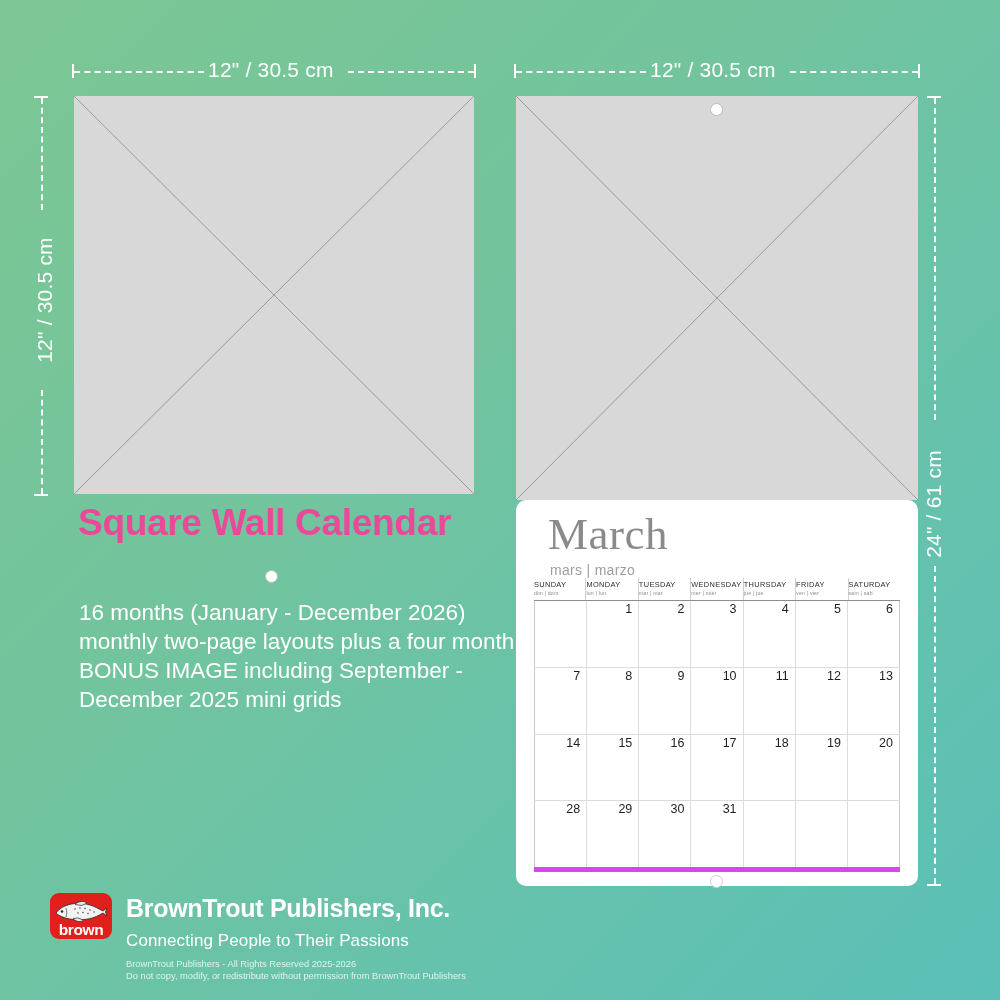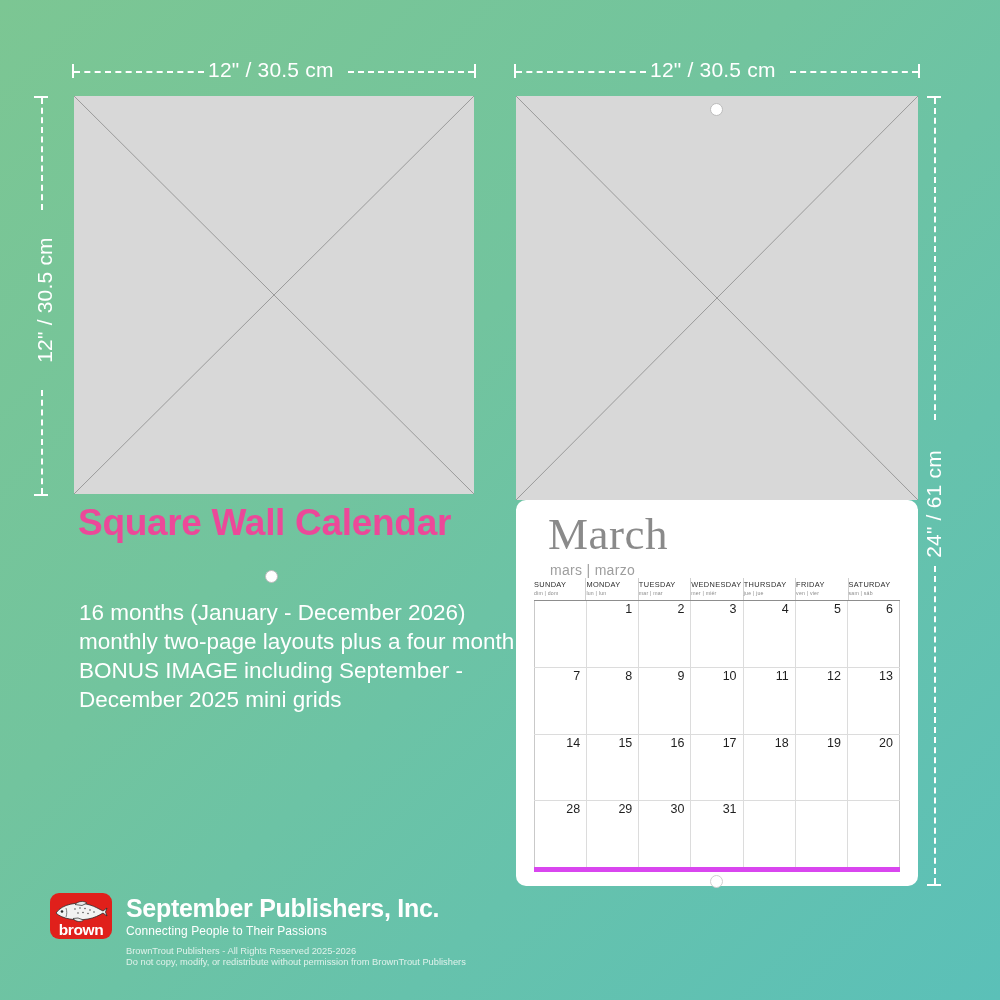--- a/index.html
+++ b/index.html
@@ -223,23 +223,23 @@
   .brand-text { margin-left: 14px; padding-top: 2px; }
   .brand-name {
     color: #ffffff;
     font-size: 25px;
     font-weight: bold;
     letter-spacing: -0.3px;
     line-height: 1.1;
   }
   .brand-tag {
     color: #ffffff;
-    font-size: 12px;
+    font-size: 17px;
     line-height: 1.35;
-    margin-top: 0;
+    margin-top: 7px;
     letter-spacing: 0.1px;
   }
   .legal {
     margin-top: 7px;
     color: #eaf6f1;
     font-size: 9.3px;
     line-height: 11.5px;
     opacity: 0.92;
   }
 </style>
@@ -436,20 +436,20 @@
             <circle cx="82" cy="28" r="1.3"></circle>
         </g>
       </svg>
     </div>
     <div class="logo-word">
       <span>brown</span>
       <span>trout</span>
     </div>
   </div>
   <div class="brand-text">
-    <div class="brand-name">September Publishers, Inc.</div>
+    <div class="brand-name">BrownTrout Publishers, Inc.</div>
     <div class="brand-tag">Connecting People to Their Passions</div>
     <div class="legal">
       <div>BrownTrout Publishers - All Rights Reserved 2025-2026</div>
       <div>Do not copy, modify, or redistribute without permission from BrownTrout Publishers</div>
     </div>
   </div>
 </div>
 
 </body></html>

